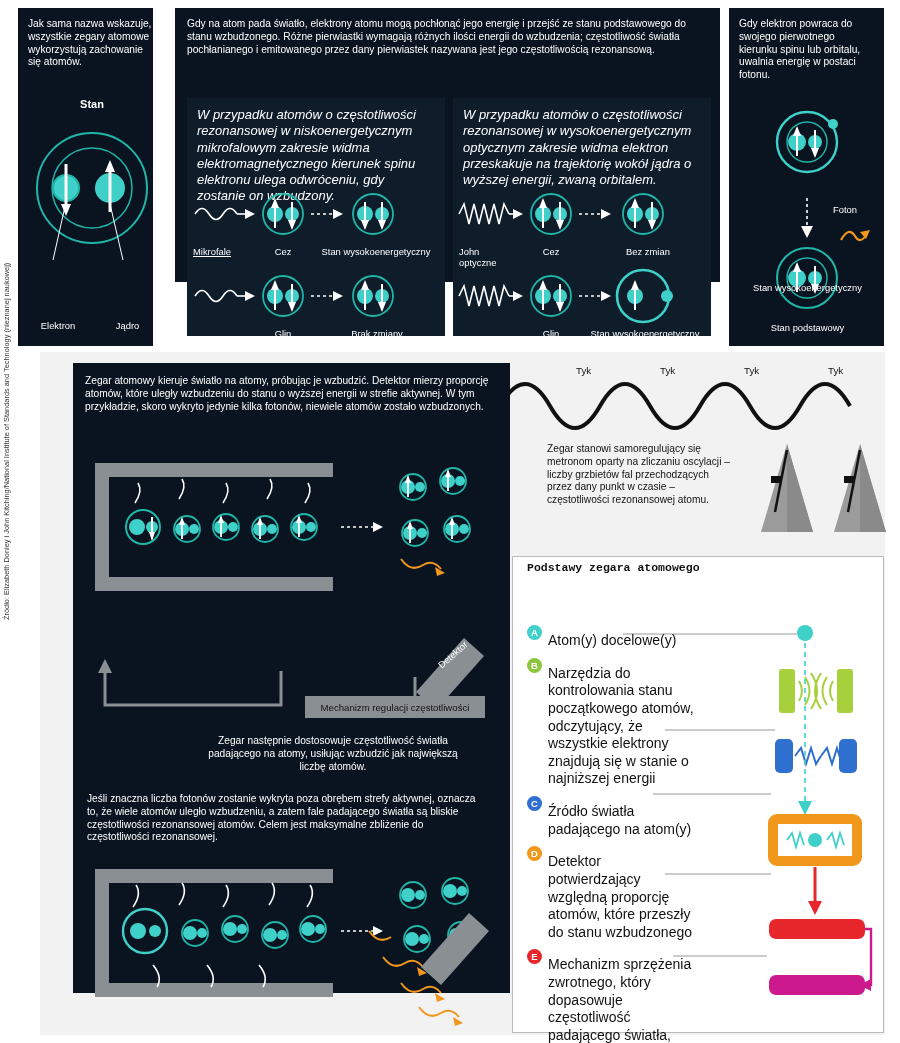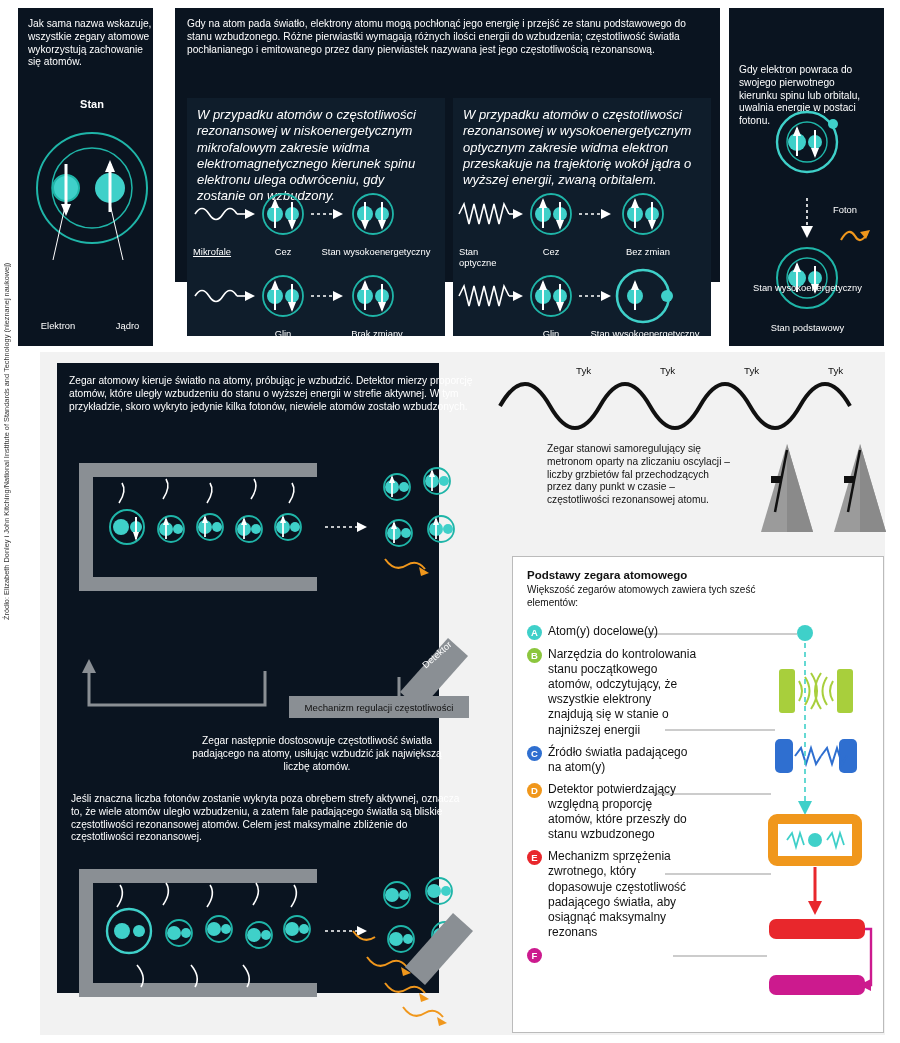--- a/index.html
+++ b/index.html
@@ -33,38 +33,38 @@
   #panel-light { left:175px; top:8px; width:545px; height:274px; }
   #panel-return { left:729px; top:8px; width:155px; height:338px; }
 
   .subpanel { position:absolute; background:#0f1d2b; }
 
   
   #panel-bottom-wrap {
     left:40px; top:352px; width:845px; height:683px;
     background:#f2f2f2;
   }
-  #panel-clock { left:57px; top:363px; width:382px; height:630px; }
+  #panel-clock { left:73px; top:363px; width:437px; height:630px; }
 
   
   #panel-basics {
     left:512px; top:556px; width:372px; height:477px;
     background:#ffffff; border:1px solid #bbb;
   }
   .basics-title { font-size:11.5px; font-weight:bold; margin-bottom:3px; }
   .basics-sub { font-size:10px; line-height:1.25; }
 
   .legend-row { display:flex; align-items:flex-start; margin-top:7px; }
   .badge {
     width:15px; height:15px; border-radius:50%;
     color:#fff; font-size:9.5px; font-weight:bold;
     display:flex; align-items:center; justify-content:center;
     flex:0 0 15px; margin-right:6px; margin-top:1px;
   }
-  .legend-txt { font-size:12px; line-height:1.26; width:150px; }
+  .legend-txt { font-size:14px; line-height:1.26; width:150px;margin-top:8px; }
 
   .label { font-size:9.4px; }
   .wlabel { font-size:9.4px; color:#fff; }
 
   svg { display:block; overflow:visible; }
 </style>
 </head>
 <body>
 
 <div class="credit">Źródło: Elizabeth Donley i John Kitching/National Institute of Standards and Technology (nieznanej naukowej)</div>
@@ -189,30 +189,30 @@
         <polygon points="107,126 103,116 111,116" fill="#ffffff"></polygon>
       <line x1="126" y1="110" x2="152" y2="110" stroke="#ffffff" stroke-width="1.6" stroke-dasharray="3,3"></line>
       <polygon points="158,110 148,105 148,115" fill="#ffffff"></polygon>
       <circle cx="190" cy="110" r="26" fill="none" stroke="#3fd0c9" stroke-width="2.6"></circle>
       <circle cx="182" cy="110" r="8" fill="#3fd0c9"></circle>
       <circle cx="214" cy="110" r="6" fill="#3fd0c9"></circle>
       <line x1="182" y1="96" x2="182" y2="124" stroke="#ffffff" stroke-width="2"></line>
         <polygon points="182,94 178,104 186,104" fill="#ffffff"></polygon>
     </svg>
 
-    <div class="wlabel" style="position:absolute;left:6px;top:148px;width:46px;">Stan optyczne</div>
+    <div class="wlabel" style="position:absolute;left:6px;top:148px;width:46px;">John optyczne</div>
     <div class="wlabel center" style="position:absolute;left:72px;top:148px;width:52px;">Cez</div>
     <div class="wlabel center" style="position:absolute;left:150px;top:148px;width:90px;">Bez zmian</div>
     <div class="wlabel center" style="position:absolute;left:72px;top:230px;width:52px;">Glin</div>
     <div class="wlabel center" style="position:absolute;left:132px;top:230px;width:120px;">Stan wysokoenergetyczny</div>
   </div>
 </div>
 
 <div class="panel dark" id="panel-return">
-  <p class="txt" style="position:absolute;left:10px;top:10px;width:135px;margin-top:46px;">Gdy elektron powraca do swojego pierwotnego kierunku spinu lub orbitalu, uwalnia energię w postaci fotonu.</p>
+  <p class="txt" style="position:absolute;left:10px;top:10px;width:135px;">Gdy elektron powraca do swojego pierwotnego kierunku spinu lub orbitalu, uwalnia energię w postaci fotonu.</p>
 
   <svg width="155" height="230" style="position:absolute;left:0;top:100px;">
 
     <circle cx="78" cy="34" r="30" fill="none" stroke="#3fd0c9" stroke-width="2.4"></circle>
     <circle cx="78" cy="34" r="20" fill="none" stroke="#1fb5a8" stroke-width="1.4"></circle>
     <circle cx="68" cy="34" r="9" fill="#3fd0c9"></circle>
     <circle cx="86" cy="34" r="7" fill="#3fd0c9"></circle>
     <line x1="68" y1="20" x2="68" y2="48" stroke="#ffffff" stroke-width="2"></line>
       <polygon points="68,18 64,28 72,28" fill="#ffffff"></polygon>
     <line x1="86" y1="48" x2="86" y2="22" stroke="#ffffff" stroke-width="2"></line>
@@ -405,23 +405,22 @@
     <polygon points="380,162 370,156 372,165" fill="#f0971c"></polygon>
     <path d="M286,70 q10,14 22,6" fill="none" stroke="#f0971c" stroke-width="2"></path>
   </svg>
 
   <svg width="110" height="110" style="position:absolute;left:330px;top:520px;">
     <polygon points="18,84 66,30 86,48 38,102" fill="#8a8f94"></polygon>
   </svg>
 </div>
 
 <div class="panel" id="panel-basics">
-  <div style="position:absolute;left:14px;top:12px;width:250px;">
+  <div style="position:absolute;left:14px;top:4px;width:250px;font-family:Liberation Mono, monospace;">
     <div class="basics-title">Podstawy zegara atomowego</div>
-    <div class="basics-sub">Większość zegarów atomowych zawiera tych sześć elementów:</div>
   </div>
 
   <svg width="180" height="390" style="position:absolute;left:182px;top:62px;">
 
     <circle cx="110" cy="14" r="8" fill="#3fd0c9"></circle>
 
     <rect x="84" y="50" width="16" height="44" rx="3" fill="#a8cf3c"></rect>
     <rect x="142" y="50" width="16" height="44" rx="3" fill="#a8cf3c"></rect>
     <path d="M104,62 q6,10 0,20 M110,58 q9,14 0,28 M116,54 q12,18 0,36" fill="none" stroke="#a8cf3c" stroke-width="2"></path>
     <path d="M138,62 q-6,10 0,20 M132,58 q-9,14 0,28 M126,54 q-12,18 0,36" fill="none" stroke="#a8cf3c" stroke-width="2"></path>

